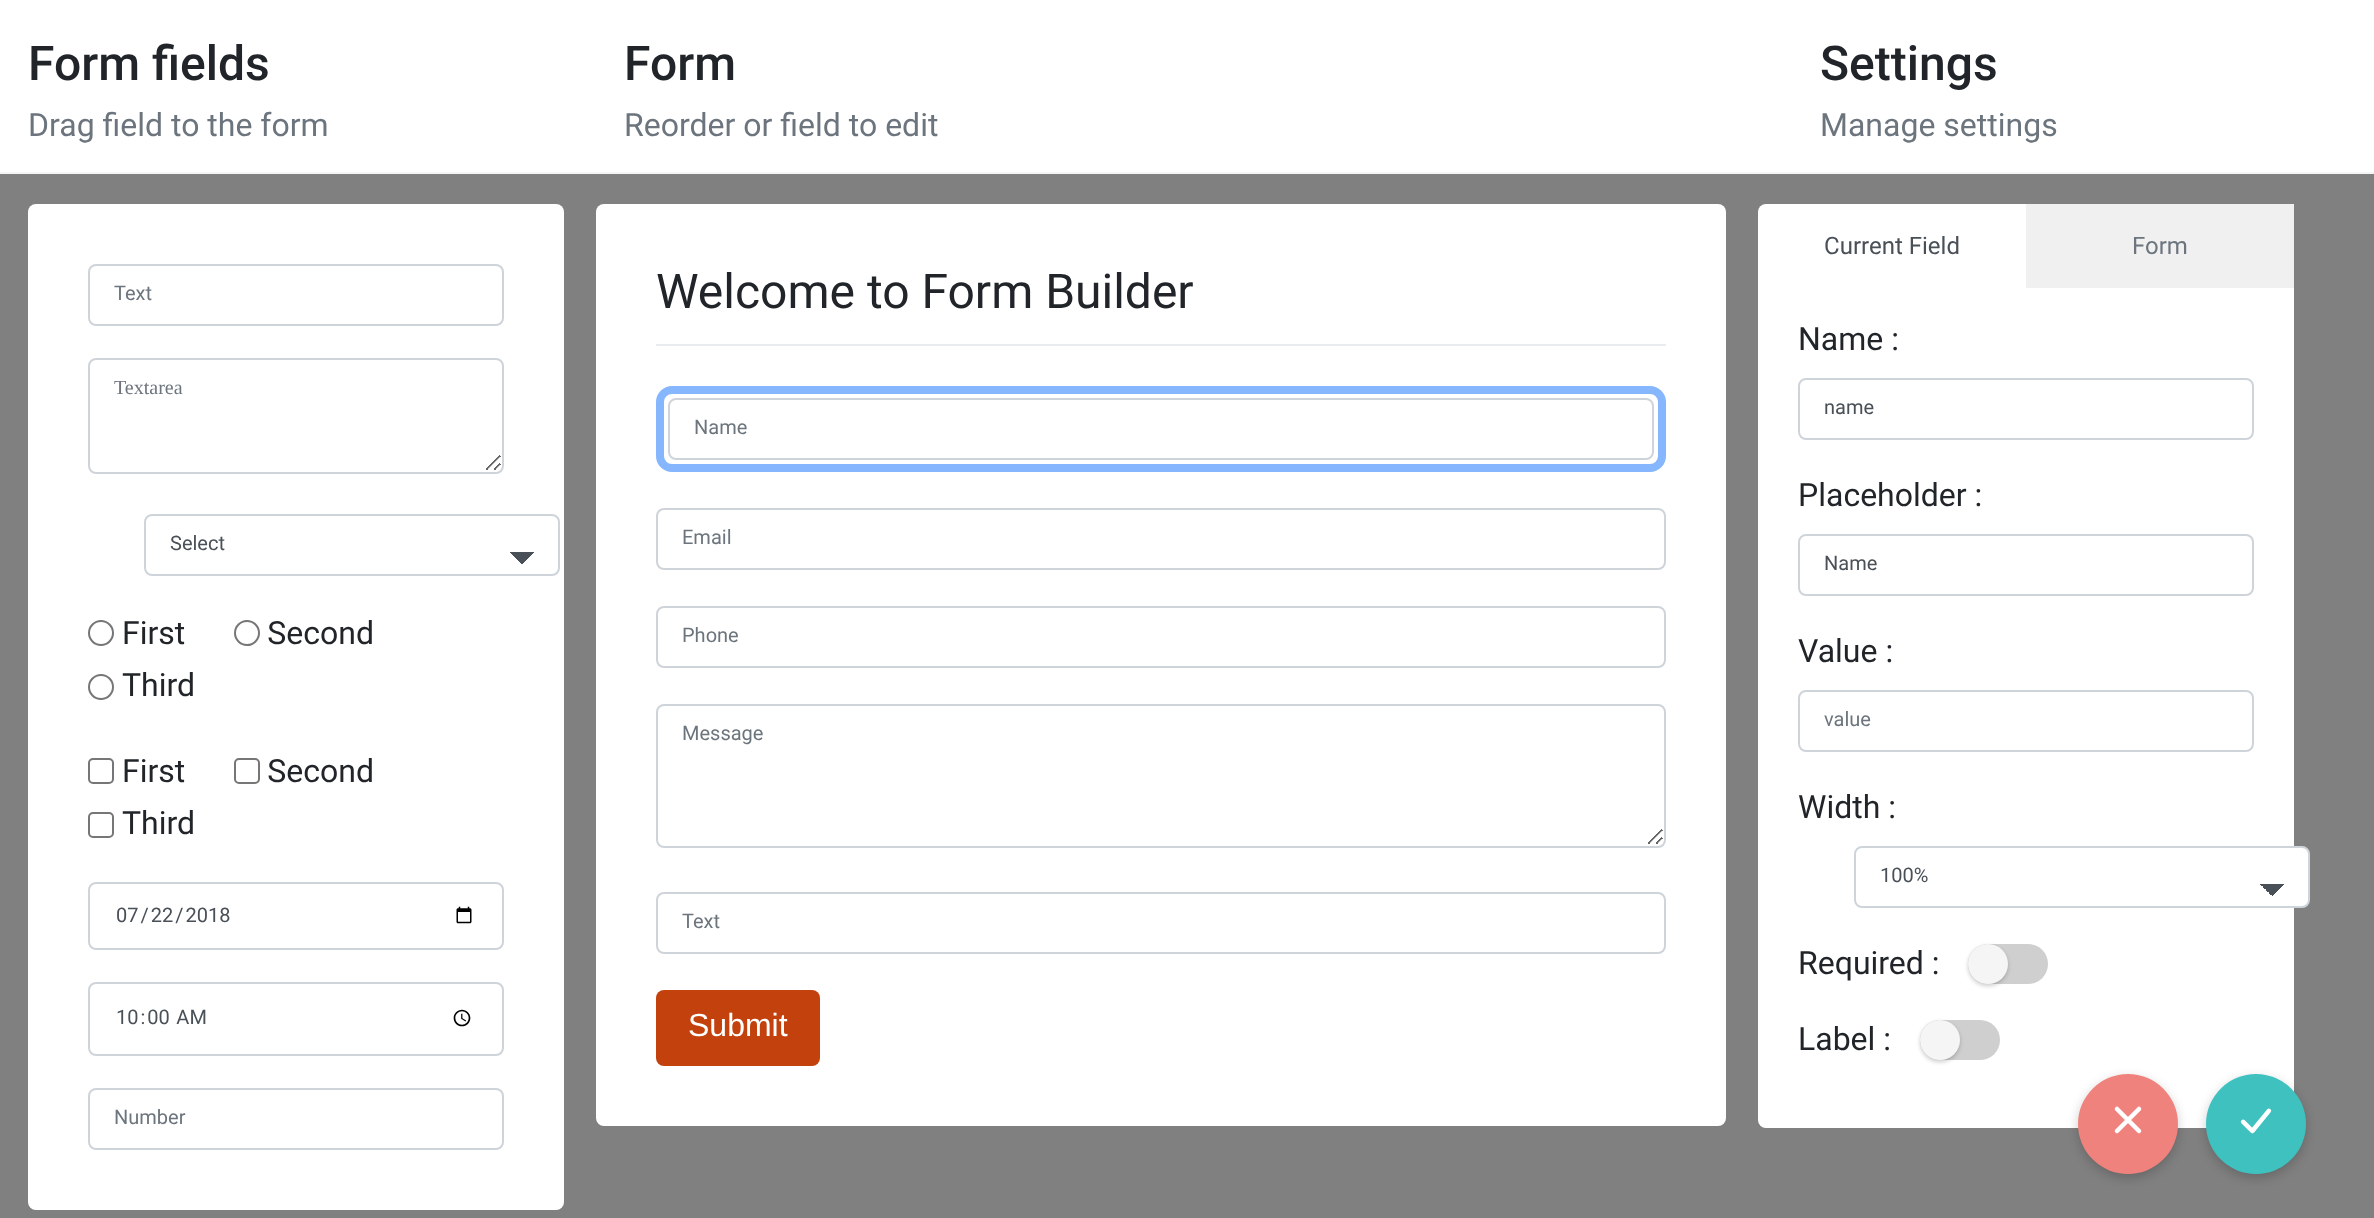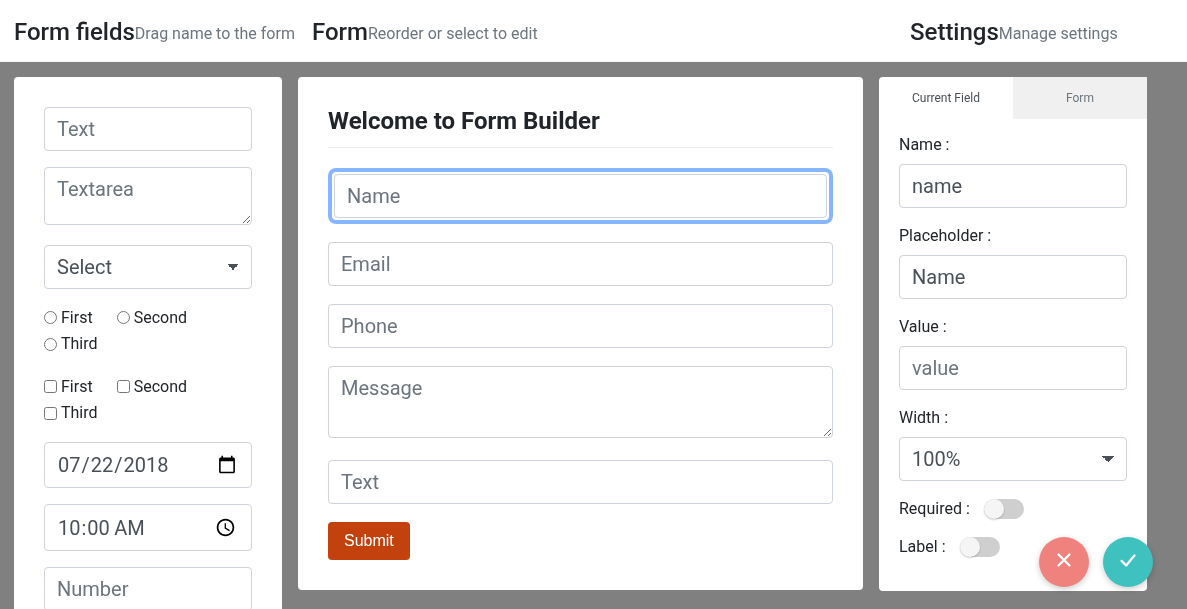--- a/index.html
+++ b/index.html
@@ -1,38 +1,38 @@
 <!DOCTYPE html>
 <html><head>
 <meta charset="utf-8">
 <style>
   *{box-sizing:border-box;margin:0;padding:0;}
   body{font-family:-apple-system,BlinkMacSystemFont,"Segoe UI",Roboto,Arial,sans-serif;background:#808080;color:#212529;width:1187px;height:609px;overflow:hidden;position:relative;}
   .header{background:#fff;display:flex;padding:18px 14px 14px 14px;border-bottom:1px solid rgba(0,0,0,0.04);}
-  .hcol{display:flex;flex-direction:row;}
+  .hcol{display:flex;flex-direction:column;}
   .hcol.h1{flex:0 0 298px;}
   .hcol.h2{flex:0 0 598px;}
   .hcol.h3{flex:1;}
   .htitle{font-size:24px;font-weight:500;color:#212529;line-height:1.2;}
   .hsub{font-size:16px;color:#6c757d;margin-top:6px;}
   .main{display:flex;gap:16px;padding:15px 14px;align-items:flex-start;}
   .panel{background:#fff;border-radius:4px;}
   .panel.left{width:268px;padding:30px 30px;}
   .panel.center{width:565px;padding:30px 30px;}
   .panel.right{width:268px;padding:0;}
   .field-list>*{margin-bottom:16px;}
   .field-list>*:last-child{margin-bottom:0;}
-  .input,.select,.textarea,.date,.time{width:100%;border:1px solid #ced4da;border-radius:4px;padding:9px 12px;font-size:20px;color:#495057;background:#fff;font-family:inherit;}
-  .textarea{height:58px;resize:both;}
+  .input,.select,.textarea,.date,.time{width:100%;border:1px solid #ced4da;border-radius:4px;padding:9px 12px;font-size:10px;color:#495057;background:#fff;font-family:inherit;}
+  .textarea{height:58px;resize:both;font-family:Liberation Serif, serif;}
   .msgarea{height:72px;resize:both;}
   .input::placeholder,.textarea::placeholder{color:#6c757d;}
-  .select{appearance:none;-webkit-appearance:none;background:#fff;background-image:linear-gradient(45deg,transparent 50%,#495057 50%),linear-gradient(-45deg,transparent 50%,#495057 50%);background-position:calc(100% - 18px) 18px,calc(100% - 12px) 18px;background-size:6px 6px,6px 6px;background-repeat:no-repeat;}
+  .select{appearance:none;-webkit-appearance:none;background:#fff;background-image:linear-gradient(45deg,transparent 50%,#495057 50%),linear-gradient(-45deg,transparent 50%,#495057 50%);background-position:calc(100% - 18px) 18px,calc(100% - 12px) 18px;background-size:6px 6px,6px 6px;background-repeat:no-repeat;margin-left:28px;}
   .radio-row,.check-row{display:flex;flex-wrap:wrap;gap:0 24px;font-size:16px;line-height:1.65;}
   .radio-row label,.check-row label{display:inline-flex;align-items:center;gap:4px;}
-  .form-title{font-size:24px;font-weight:700;margin-bottom:12px;}
+  .form-title{font-size:24px;font-weight:400;margin-bottom:12px;}
   hr.sep{border:none;border-top:1px solid #e9ecef;margin-bottom:20px;}
   .form-fields>*{margin-bottom:18px;}
   .form-fields>*:last-child{margin-bottom:0;}
   .selected{border:4px solid #86b7fe;border-radius:8px;padding:2px;}
   .selected .input{border:1px solid #ced4da;border-radius:4px;}
   .btn-submit{background:#c2410c;color:#fff;border:none;border-radius:4px;padding:10px 16px;font-size:16px;cursor:pointer;}
   .tabs{display:flex;}
   .tab{flex:1;text-align:center;padding:14px 6px;font-size:12px;color:#495057;cursor:pointer;}
   .tab.inactive{background:#f0f0f0;color:#6c757d;}
   .settings-body{padding:16px 20px;}
@@ -47,25 +47,25 @@
   .fab-accept{bottom:22px;right:34px;background:#3fc1c0;}
   .fab svg{width:22px;height:22px;stroke:#fff;fill:none;stroke-width:2.5;stroke-linecap:round;stroke-linejoin:round;}
   input[type=date],input[type=time]{font-family:inherit;}
 </style>
 </head>
 <body>
 
 <div class="header">
   <div class="hcol h1">
     <div class="htitle">Form fields</div>
-    <div class="hsub">Drag name to the form</div>
+    <div class="hsub">Drag field to the form</div>
   </div>
   <div class="hcol h2">
     <div class="htitle">Form</div>
-    <div class="hsub">Reorder or select to edit</div>
+    <div class="hsub">Reorder or field to edit</div>
   </div>
   <div class="hcol h3">
     <div class="htitle">Settings</div>
     <div class="hsub">Manage settings</div>
   </div>
 </div>
 
 <div class="main">
 
   <div class="panel left">

